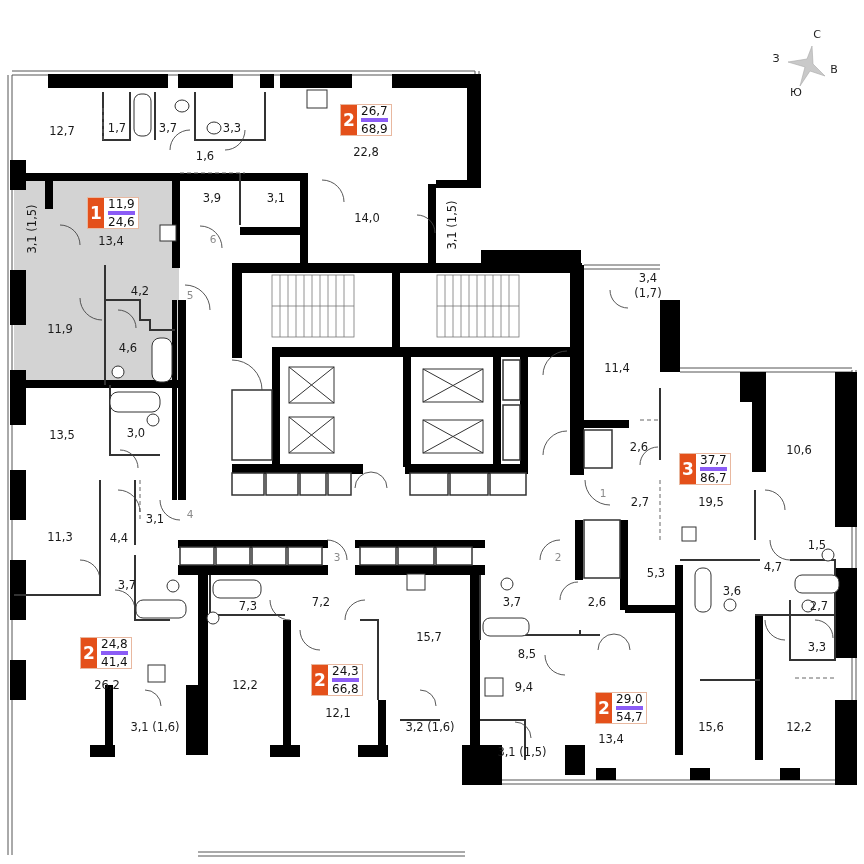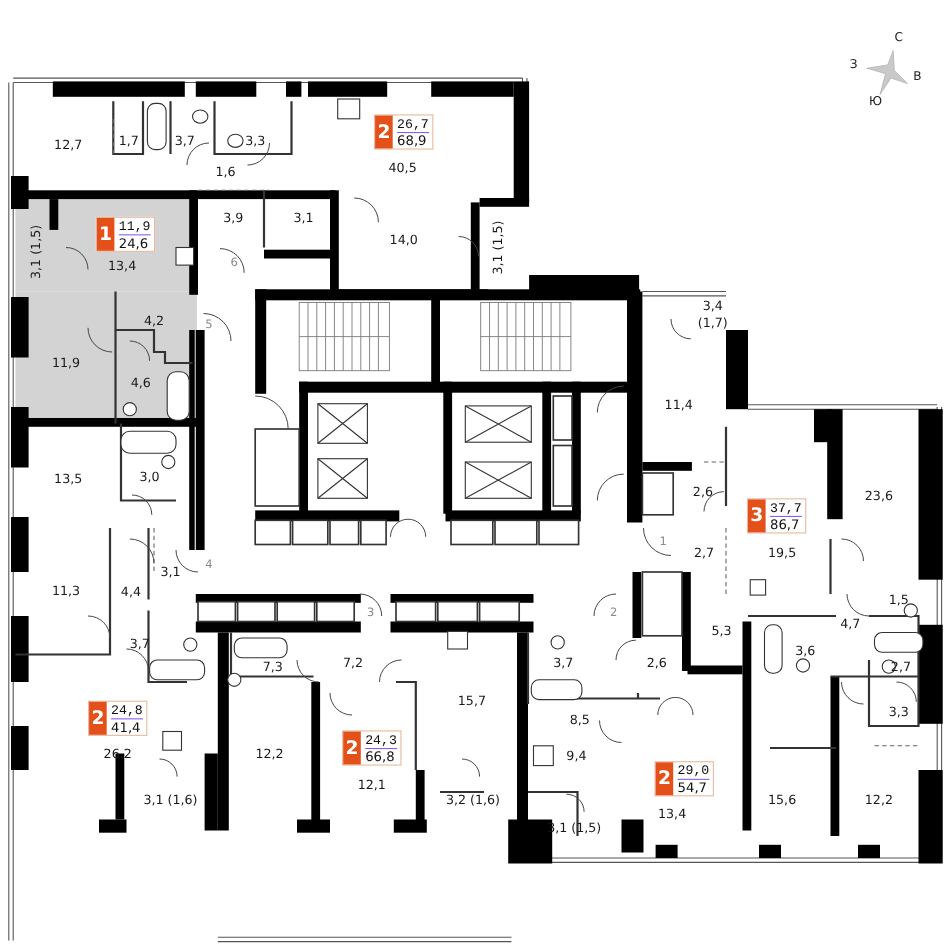--- a/index.html
+++ b/index.html
@@ -8,21 +8,21 @@
   #plan { position: absolute; left: 0; top: 0; width: 864px; height: 864px; }
   .lbl { position: absolute; font-size: 11.5px; color: #1a1a1a; transform: translate(-50%, -50%);
          white-space: nowrap; line-height: 1; }
   .lbl.v { transform: translate(-50%, -50%) rotate(-90deg); }
   .num { position: absolute; font-size: 10.5px; color: #8a8a8a; transform: translate(-50%, -50%); line-height: 1; }
   .badge { position: absolute; display: flex; height: 30px; border: 1px solid #e8b8a0; background: #fff; }
   .badge .cnt { width: 16px; background: #e4501a; color: #fff; font-weight: bold; font-size: 17px;
                 display: flex; align-items: center; justify-content: center; }
   .badge .vals { display: flex; flex-direction: column; justify-content: center; padding: 0 3px 0 4px; }
   .badge .vals span { font-size: 12px; color: #111; line-height: 14px; }
-  .badge .vals span.top { border-bottom: 1px solid #8b5cf6; font-family: Liberation Mono, monospace; }
+  .badge .vals span.top { border-bottom: 4px solid #8b5cf6; }
   .compass { position: absolute; left: 780px; top: 26px; width: 70px; height: 76px; }
   .compass .d { position: absolute; font-size: 11px; color: #222; transform: translate(-50%, -50%); }
 </style>
 </head>
 <body>
 
 <svg id="plan" viewBox="0 0 864 864" xmlns="http://www.w3.org/2000/svg">
 
   <g fill="#d3d3d3">
     <rect x="14" y="180" width="165" height="85"></rect>
@@ -265,21 +265,21 @@
     <rect x="682" y="527" width="14" height="14"></rect>
   </g>
 </svg>
 
 <div>
   <span class="lbl" style="left:62px;top:132px">12,7</span>
   <span class="lbl" style="left:117px;top:129px">1,7</span>
   <span class="lbl" style="left:168px;top:129px">3,7</span>
   <span class="lbl" style="left:232px;top:129px">3,3</span>
   <span class="lbl" style="left:205px;top:157px">1,6</span>
-  <span class="lbl" style="left:366px;top:153px">40,5</span>
+  <span class="lbl" style="left:366px;top:153px">22,8</span>
   <span class="lbl" style="left:212px;top:199px">3,9</span>
   <span class="lbl" style="left:276px;top:199px">3,1</span>
   <span class="lbl" style="left:367px;top:219px">14,0</span>
   <span class="lbl v" style="left:453px;top:225px">3,1 (1,5)</span>
   <span class="lbl v" style="left:33px;top:229px">3,1 (1,5)</span>
   <span class="lbl" style="left:111px;top:242px">13,4</span>
   <span class="lbl" style="left:140px;top:292px">4,2</span>
   <span class="lbl" style="left:60px;top:330px">11,9</span>
   <span class="lbl" style="left:128px;top:349px">4,6</span>
   <span class="lbl" style="left:62px;top:436px">13,5</span>
@@ -303,21 +303,21 @@
   <span class="lbl" style="left:522px;top:753px">3,1 (1,5)</span>
   <span class="lbl" style="left:611px;top:740px">13,4</span>
   <span class="lbl" style="left:656px;top:574px">5,3</span>
   <span class="lbl" style="left:711px;top:728px">15,6</span>
   <span class="lbl" style="left:648px;top:279px">3,4</span>
   <span class="lbl" style="left:648px;top:294px">(1,7)</span>
   <span class="lbl" style="left:617px;top:369px">11,4</span>
   <span class="lbl" style="left:639px;top:448px">2,6</span>
   <span class="lbl" style="left:640px;top:503px">2,7</span>
   <span class="lbl" style="left:711px;top:503px">19,5</span>
-  <span class="lbl" style="left:799px;top:451px">23,6</span>
+  <span class="lbl" style="left:799px;top:451px">10,6</span>
   <span class="lbl" style="left:817px;top:546px">1,5</span>
   <span class="lbl" style="left:773px;top:568px">4,7</span>
   <span class="lbl" style="left:732px;top:592px">3,6</span>
   <span class="lbl" style="left:819px;top:607px">2,7</span>
   <span class="lbl" style="left:817px;top:648px">3,3</span>
   <span class="lbl" style="left:799px;top:728px">12,2</span>
 </div>
 
 <div>
   <span class="num" style="left:603px;top:493px">1</span>

